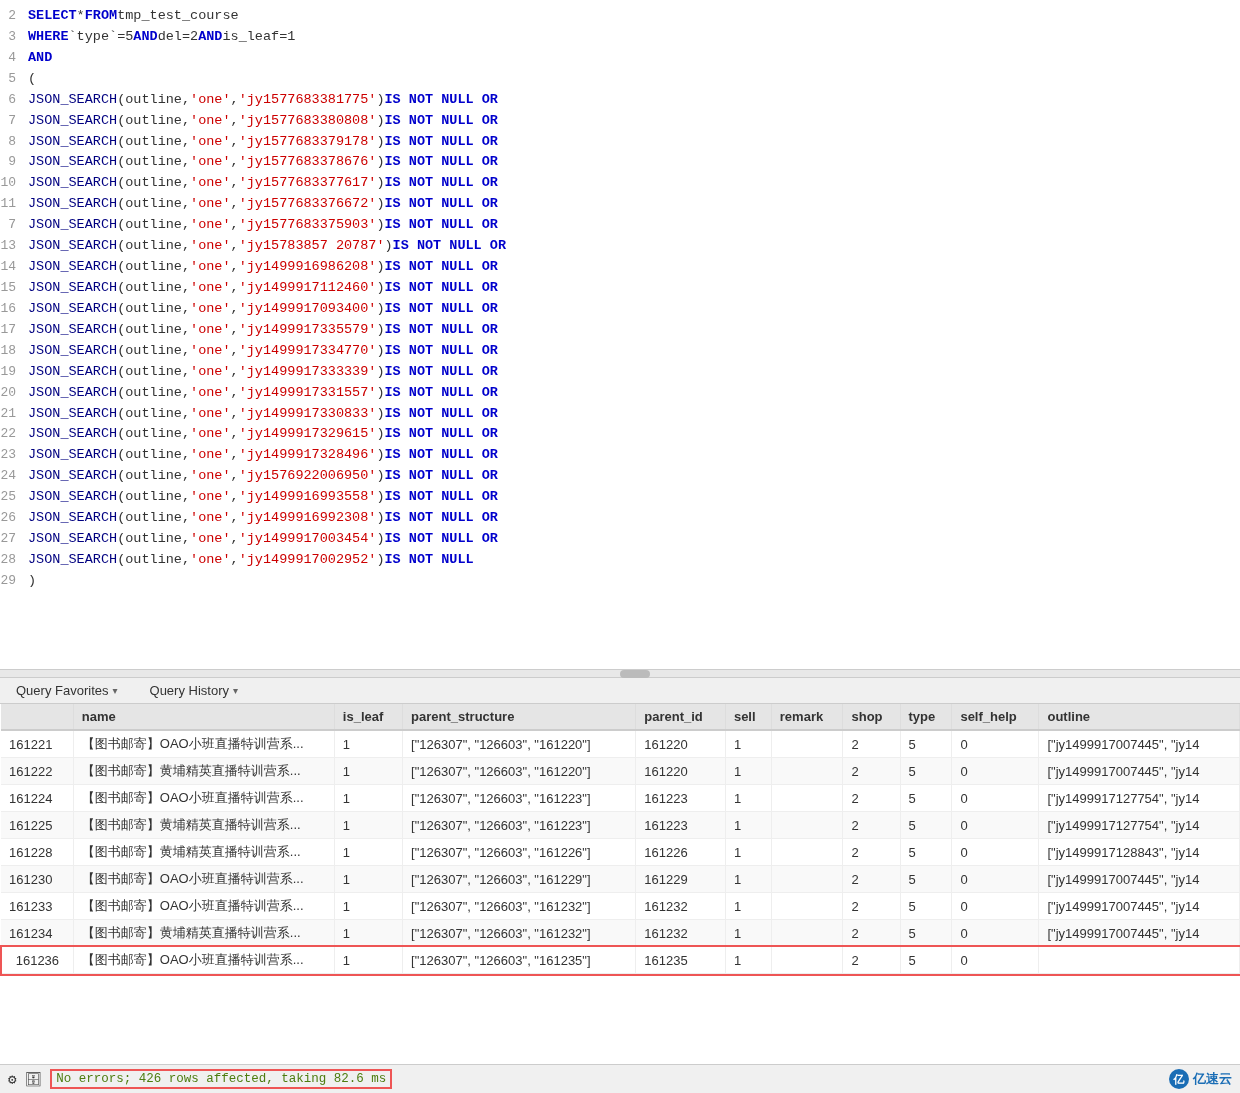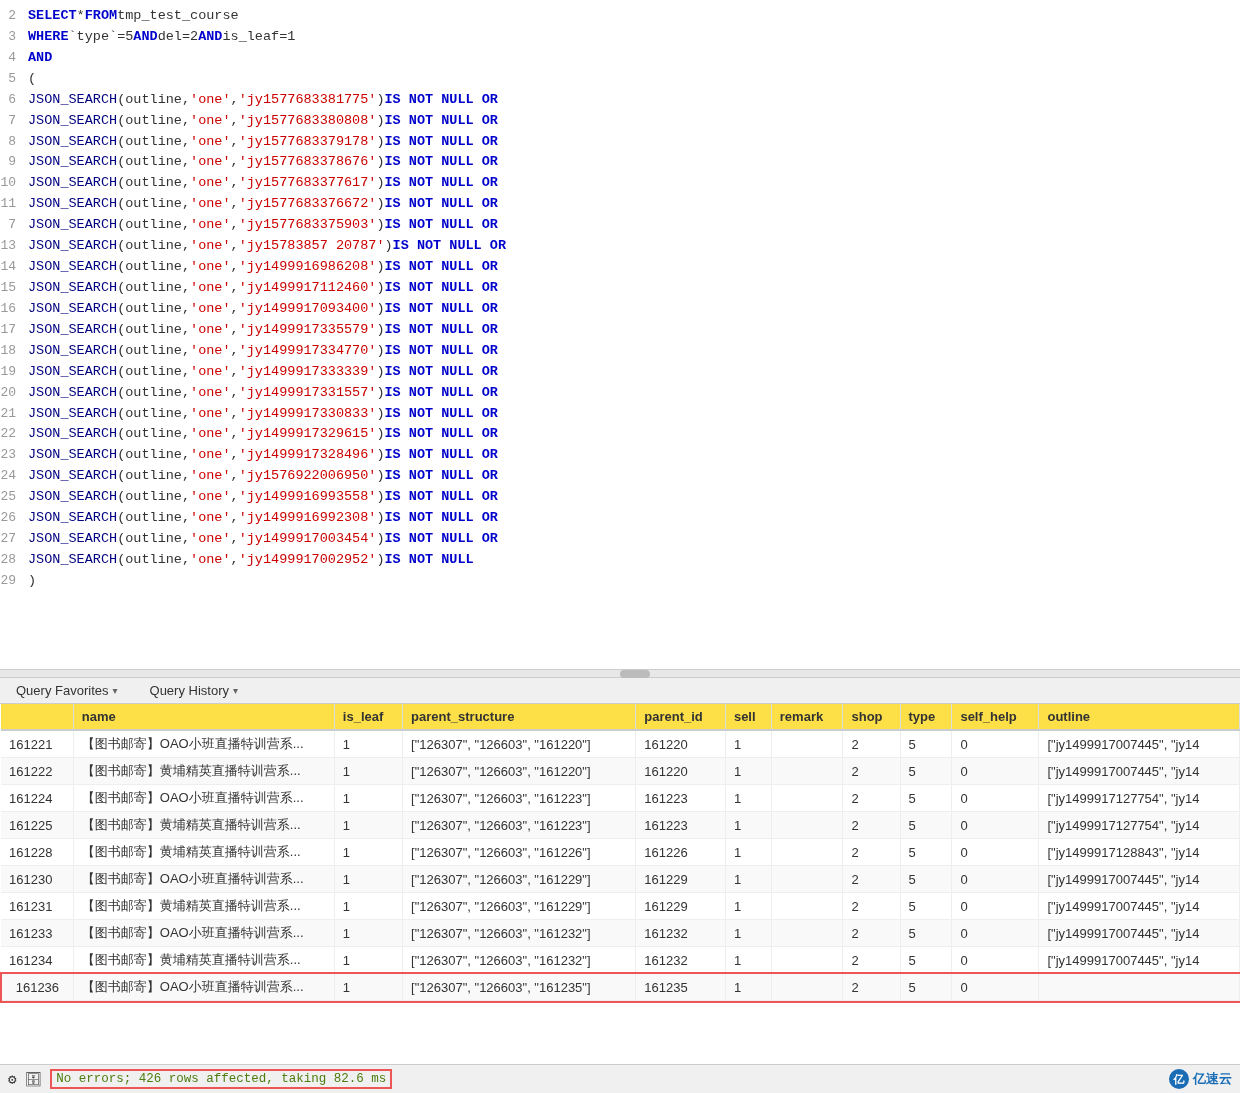--- a/index.html
+++ b/index.html
@@ -98,21 +98,21 @@
     }
 
     table {
       width: 100%;
       border-collapse: collapse;
       font-size: 13px;
       font-family: Arial, sans-serif;
     }
 
     thead tr {
-      background: #fde047;
+      background: #e5e5e5;
       border-bottom: 2px solid #ccc;
     }
 
     thead th {
       padding: 5px 8px;
       text-align: left;
       font-weight: bold;
       color: #333;
       border-right: 1px solid #ddd;
       white-space: nowrap;
@@ -554,33 +554,20 @@
           <td>["126307", "126603", "161229"]</td>
           <td>161229</td>
           <td>1</td>
           <td></td>
           <td>2</td>
           <td>5</td>
           <td>0</td>
           <td>["jy1499917007445", "jy14</td>
         </tr>
         <tr>
-          <td>161231</td>
-          <td>【图书邮寄】黄埔精英直播特训营系...</td>
-          <td>1</td>
-          <td>["126307", "126603", "161229"]</td>
-          <td>161229</td>
-          <td>1</td>
-          <td></td>
-          <td>2</td>
-          <td>5</td>
-          <td>0</td>
-          <td>["jy1499917007445", "jy14</td>
-        </tr>
-        <tr>
           <td>161233</td>
           <td>【图书邮寄】OAO小班直播特训营系...</td>
           <td>1</td>
           <td>["126307", "126603", "161232"]</td>
           <td>161232</td>
           <td>1</td>
           <td></td>
           <td>2</td>
           <td>5</td>
           <td>0</td>

